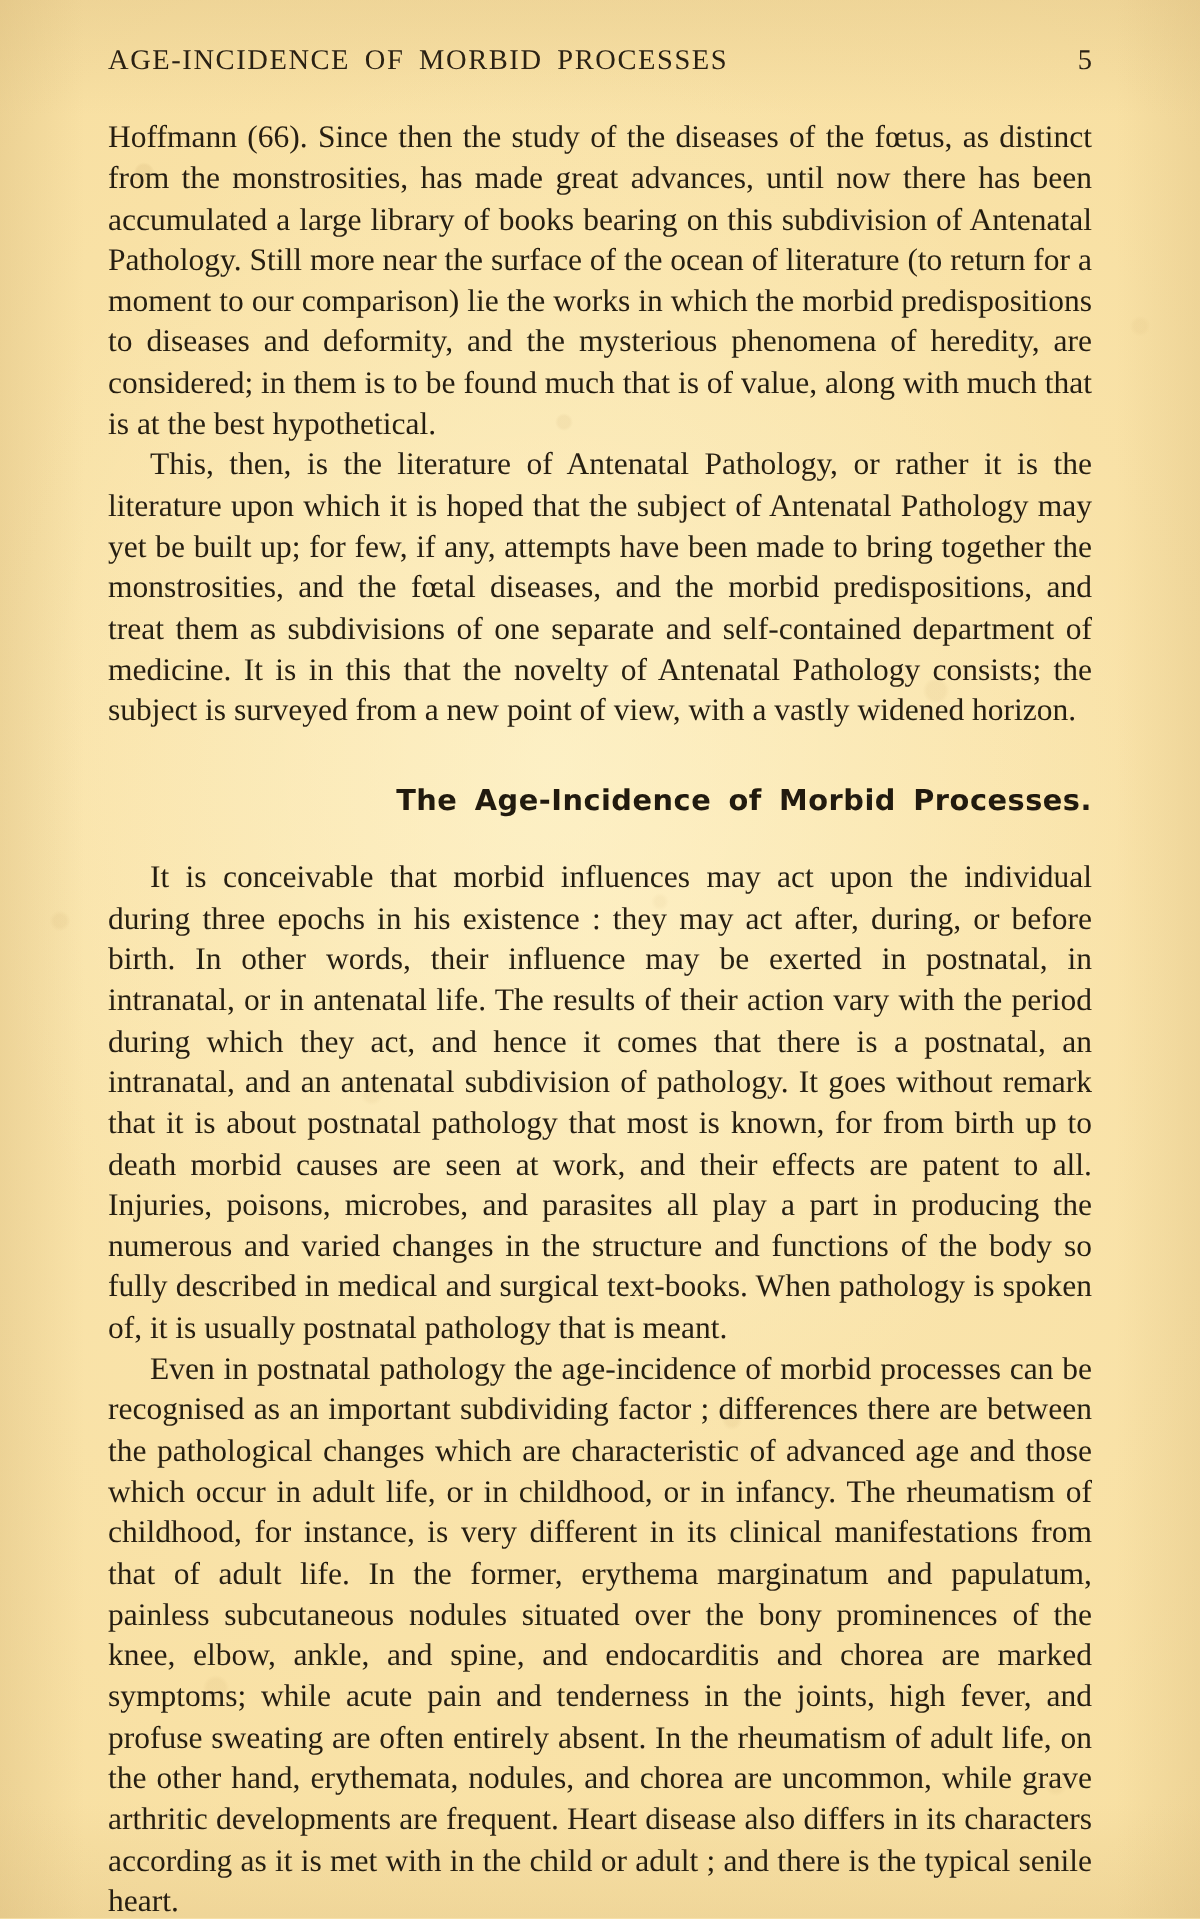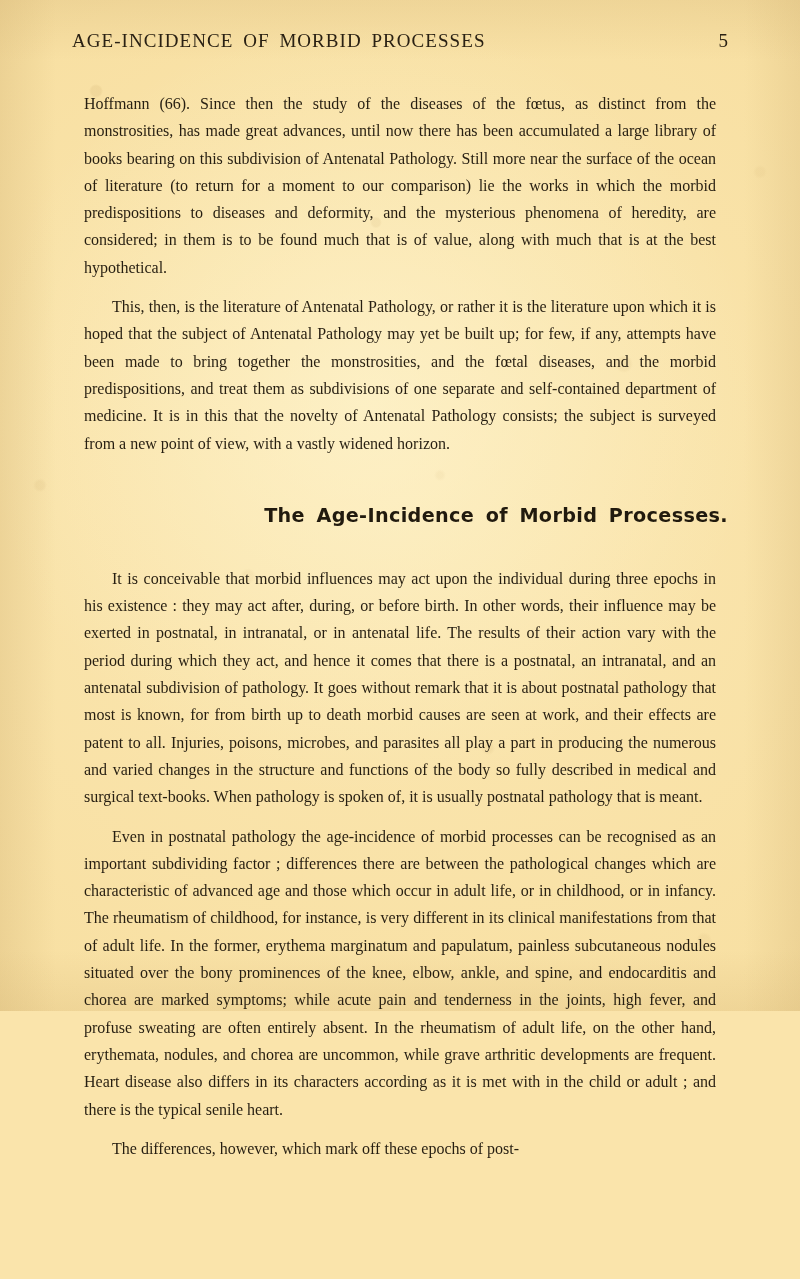--- a/index.html
+++ b/index.html
@@ -13,21 +13,21 @@
     overflow: hidden;
     background: #fae4ab;
     font-family: "Liberation Serif", "DejaVu Serif", serif;
     color: #241c10;
   }
 
   
   .page {
     position: relative;
     width: 800px;
-    height: 1011px;
+    height: 1279px;
     box-sizing: border-box;
     background:
       radial-gradient(ellipse 70% 55% at 46% 40%, rgba(255,248,214,0.55) 0%, rgba(255,248,214,0.0) 70%),
       radial-gradient(ellipse 120% 90% at 50% 50%, #fbe7b2 0%, #f8e0a3 62%, #f2d694 100%);
   }
   
   .page::before {
     content: "";
     position: absolute;
     inset: 0;
@@ -84,24 +84,24 @@
 
   
   .body-block {
     position: absolute;
     top: 78px;
     left: 72px;
     width: 656px;
   }
 
   p.para {
-    margin: 12px;
+    margin: 0;
     text-align: justify;
     text-justify: inter-word;
-    font-size: 16px;
+    font-size: 21px;
     line-height: 27.3px;
     text-indent: 28px;
     color: #261e11;
     -webkit-font-smoothing: antialiased;
   }
   p.para.first {
     text-indent: 0;
   }
 
   

